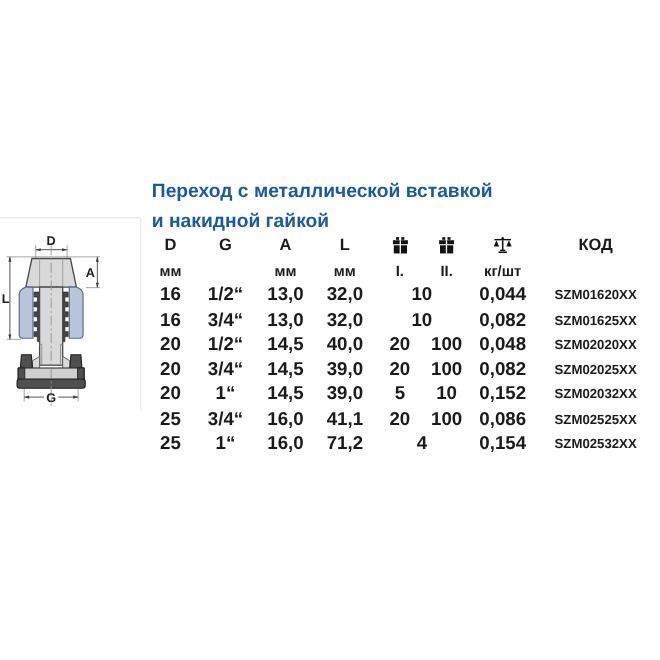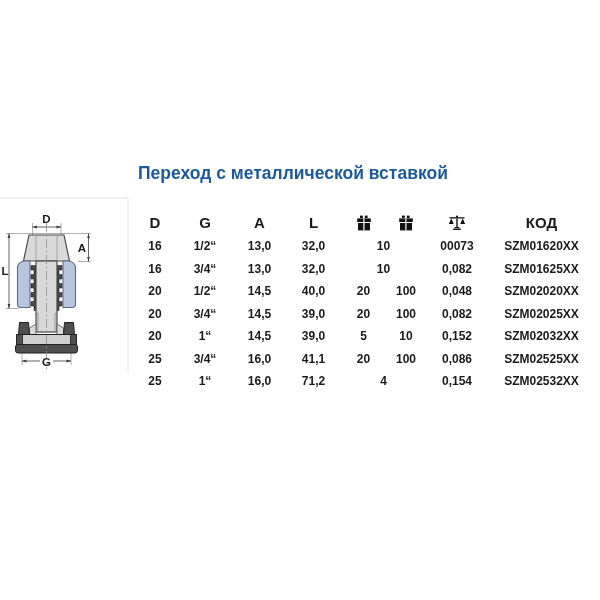--- a/index.html
+++ b/index.html
@@ -21,30 +21,30 @@
   table.spec{
     position:absolute;left:133px;top:209px;width:462px;
     border-collapse:collapse;table-layout:fixed;
   }
   table.spec th, table.spec td{
     padding:0;font-weight:bold;text-align:center;vertical-align:middle;
     white-space:nowrap;overflow:visible;
   }
   tr.hdr-main th{height:26px;font-size:15px;}
   tr.hdr-units th{height:22px;font-size:13.5px;}
-  tbody td{height:22.5px;font-size:12px;}
+  tbody td{height:22.5px;font-size:17px;}
   tbody td.code{font-size:12px;}
   .icon{display:inline-block;line-height:0;vertical-align:middle;}
 </style>
 </head>
 <body style="--title-color: #1a5a9c; --body-gray: #d9d9d9; --insert-blue: #b9c4dd; --insert-blue-stroke: #5d6d8e; --nut-dark: #4f4f4f;">
 
 <div class="page">
 
-  <h1 class="title"><span>Переход с металлической вставкой</span><br></h1>
+  <h1 class="title"><span>Переход с металлической вставкой</span><br><span>и накидной гайкой</span></h1>
 
   <div class="drawing">
     <svg viewBox="0 0 130 185" xmlns="http://www.w3.org/2000/svg">
 
       <line x1="0" y1="3" x2="128" y2="3" stroke="#e3e3e3" stroke-width="1"></line>
       <line x1="128" y1="3" x2="128" y2="178" stroke="#e8e8e8" stroke-width="1"></line>
 
       <g stroke="#777" stroke-width="0.6">
         <line x1="32.5" y1="28" x2="32.5" y2="40"></line>
         <line x1="61" y1="28" x2="61" y2="40"></line>
@@ -172,29 +172,39 @@
               <polygon points="3.3,3.3 0.9,9 5.7,9"></polygon>
               <polygon points="14.7,3.3 12.3,9 17.1,9"></polygon>
               <rect x="6.6" y="12" width="4.8" height="1.2"></rect>
               <rect x="5.2" y="13.6" width="7.6" height="1.4"></rect>
             </g>
               </svg>
           </span>
         </th>
         <th>КОД</th>
       </tr>
+      <tr class="hdr-units">
+        <th>мм</th>
+        <th></th>
+        <th>мм</th>
+        <th>мм</th>
+        <th>I.</th>
+        <th>II.</th>
+        <th>кг/шт</th>
+        <th></th>
+      </tr>
     </thead>
     <tbody>
         <tr>
           <td>16</td>
           <td>1/2“</td>
           <td>13,0</td>
           <td>32,0</td>
           <td colspan="2">10</td>
-          <td>00073</td>
+          <td>0,044</td>
           <td class="code">SZM01620XX</td>
         </tr>
         <tr>
           <td>16</td>
           <td>3/4“</td>
           <td>13,0</td>
           <td>32,0</td>
           <td colspan="2">10</td>
           <td>0,082</td>
           <td class="code">SZM01625XX</td>

